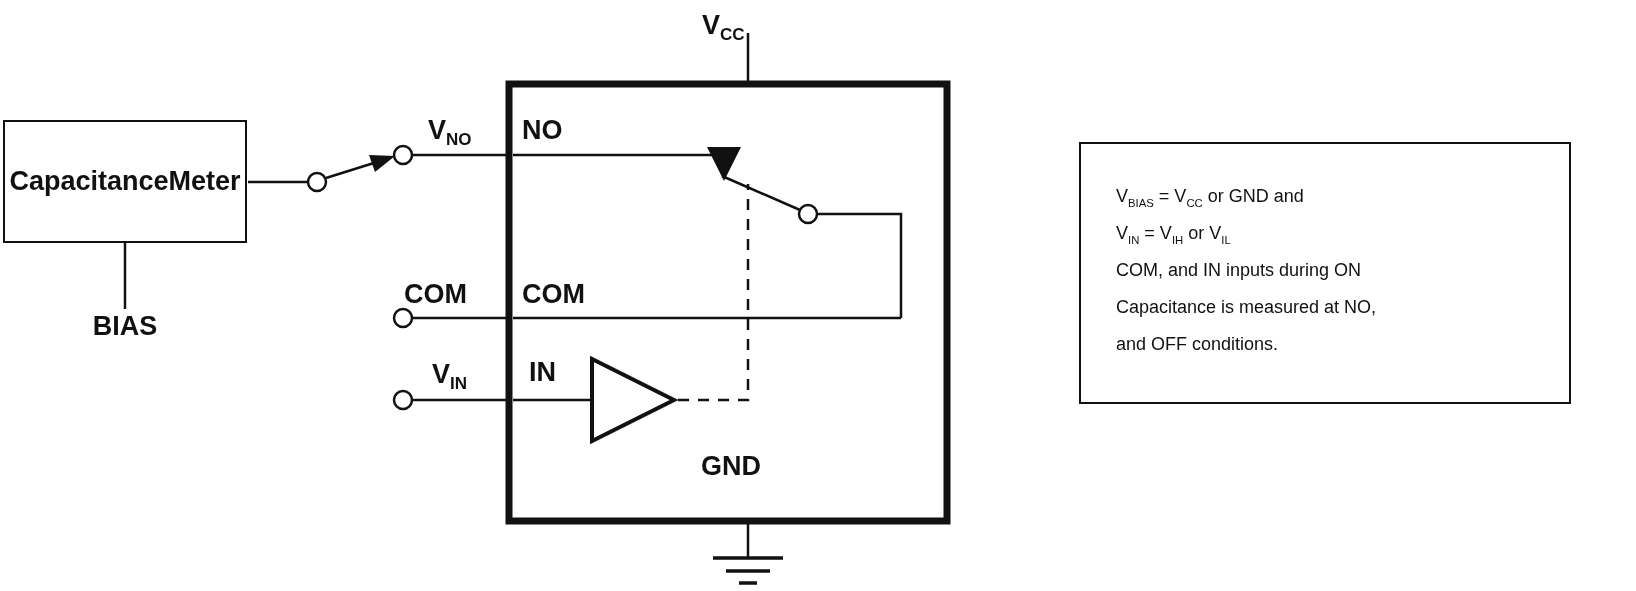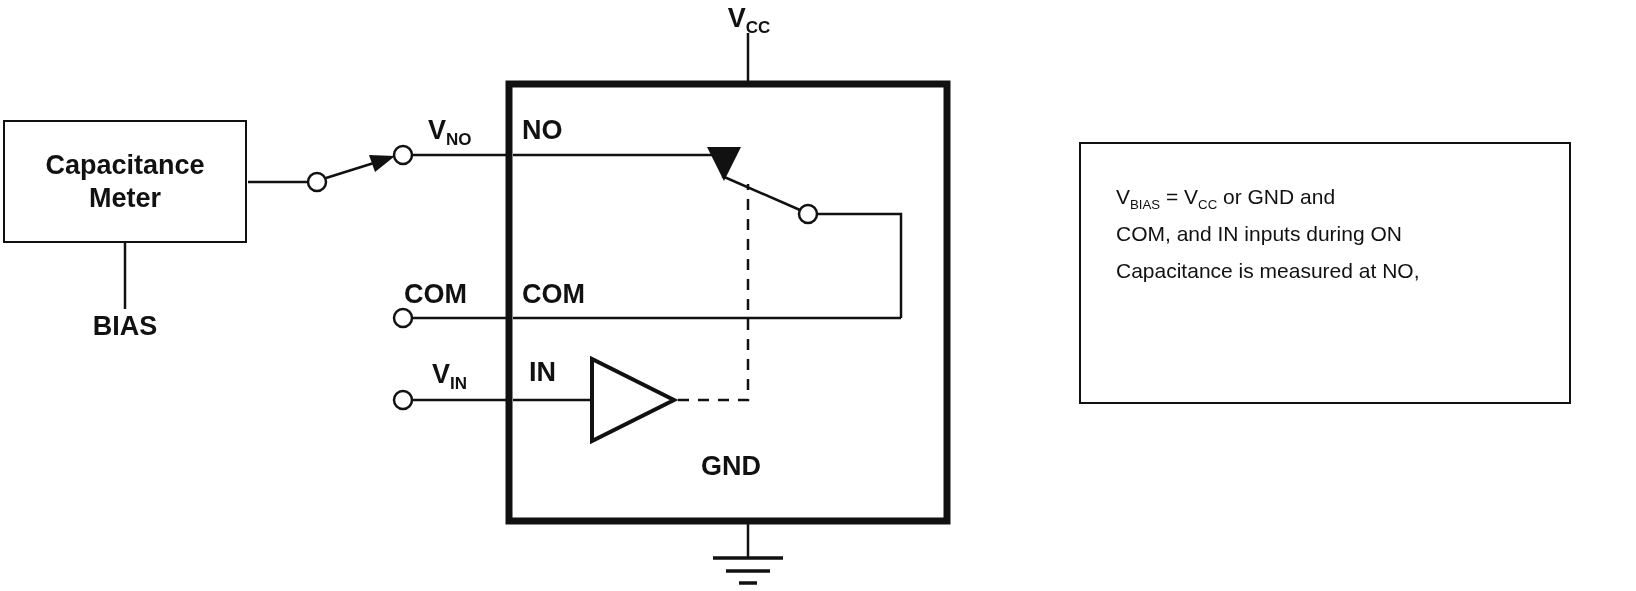--- a/index.html
+++ b/index.html
@@ -33,35 +33,35 @@
     text-align: center;
   }
   sub { font-size: 0.63em; line-height: 0; }
 
   .meter-box {
     position: absolute;
     left: 3px; top: 120px;
     width: 244px; height: 123px;
     border: 2px solid #111111;
     display: flex;
-    flex-direction: column;
+    flex-direction: row;
     align-items: center;
     justify-content: center;
     font-weight: bold;
     font-size: 27px;
     line-height: 33px;
     text-align: center;
   }
 
   .note-box {
     position: absolute;
     left: 1079px; top: 142px;
     width: 492px; height: 262px;
     border: 2px solid #111111;
-    font-size: 21px;
+    font-size: 18px;
     line-height: 37px;
     padding: 34px 20px 0 35px;
     font-weight: normal;
   }
   .nline { white-space: nowrap; }
 </style>
 </head>
 <body>
 
 <div class="canvas">
@@ -103,32 +103,34 @@
     <line class="gbar" x1="739" y1="583" x2="757" y2="583"></line>
   </svg>
 
   <div class="meter-box">
     <span>Capacitance</span>
     <span>Meter</span>
   </div>
 
   <div class="lbl" style="left:76px;top:312px;width:98px;text-align:center">BIAS</div>
 
-  <div class="lbl" style="left:702px;top:4px;width:94px;text-align:center"><span>V</span><sub>CC</sub></div>
+  <div class="lbl" style="left:702px;top:11px;width:94px;text-align:left"><span>V</span><sub>CC</sub></div>
 
   <div class="lbl" style="left:428px;top:116px"><span>V</span><sub>NO</sub></div>
   <div class="lbl" style="left:522px;top:116px">NO</div>
 
   <div class="lbl" style="left:404px;top:280px">COM</div>
   <div class="lbl" style="left:522px;top:280px">COM</div>
 
   <div class="lbl" style="left:432px;top:360px"><span>V</span><sub>IN</sub></div>
   <div class="lbl" style="left:529px;top:358px">IN</div>
 
   <div class="lbl" style="left:701px;top:452px;width:94px;text-align:left">GND</div>
 
   <div class="note-box">
     <div class="nline"><span>V</span><sub>BIAS</sub><span> = V</span><sub>CC</sub><span> or GND and</span></div>
+    <div class="nline"><span>V</span><sub>IN</sub><span> = V</span><sub>IH</sub><span> or V</span><sub>IL</sub></div>
     <div class="nline">COM, and IN inputs during ON</div>
     <div class="nline">Capacitance is measured at NO,</div>
+    <div class="nline">and OFF conditions.</div>
   </div>
 
 </div>
 
 </body></html>

